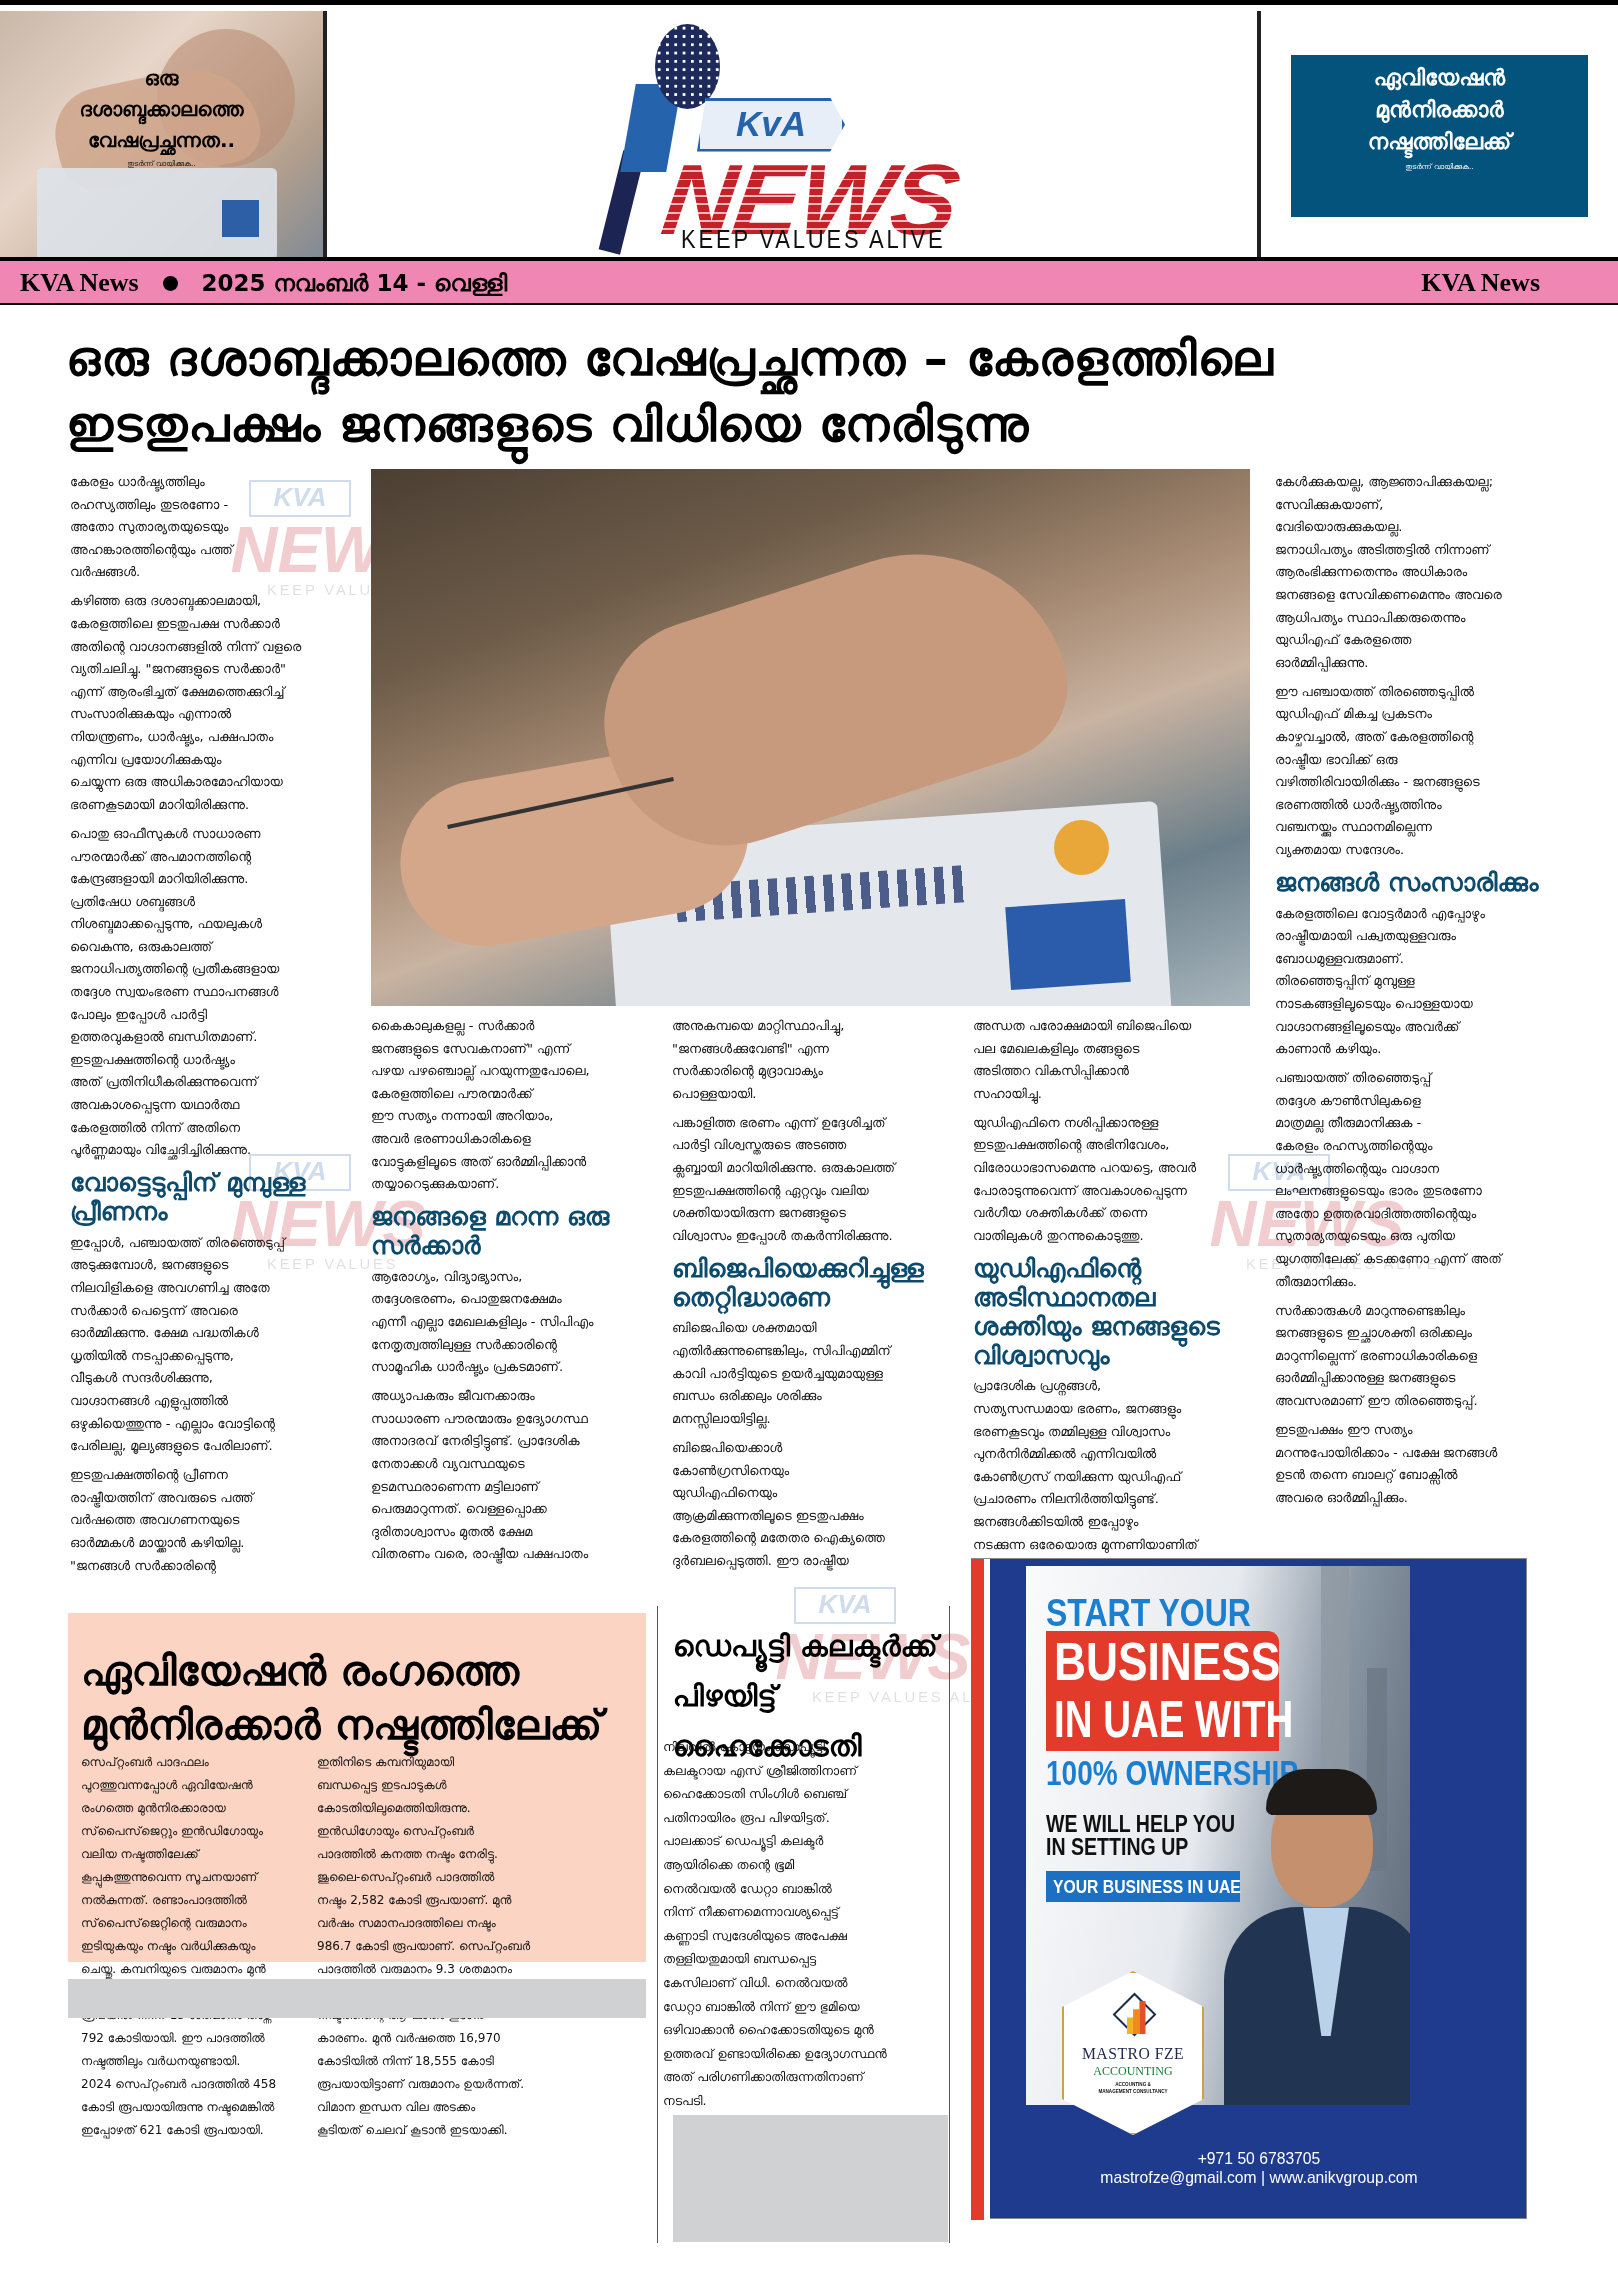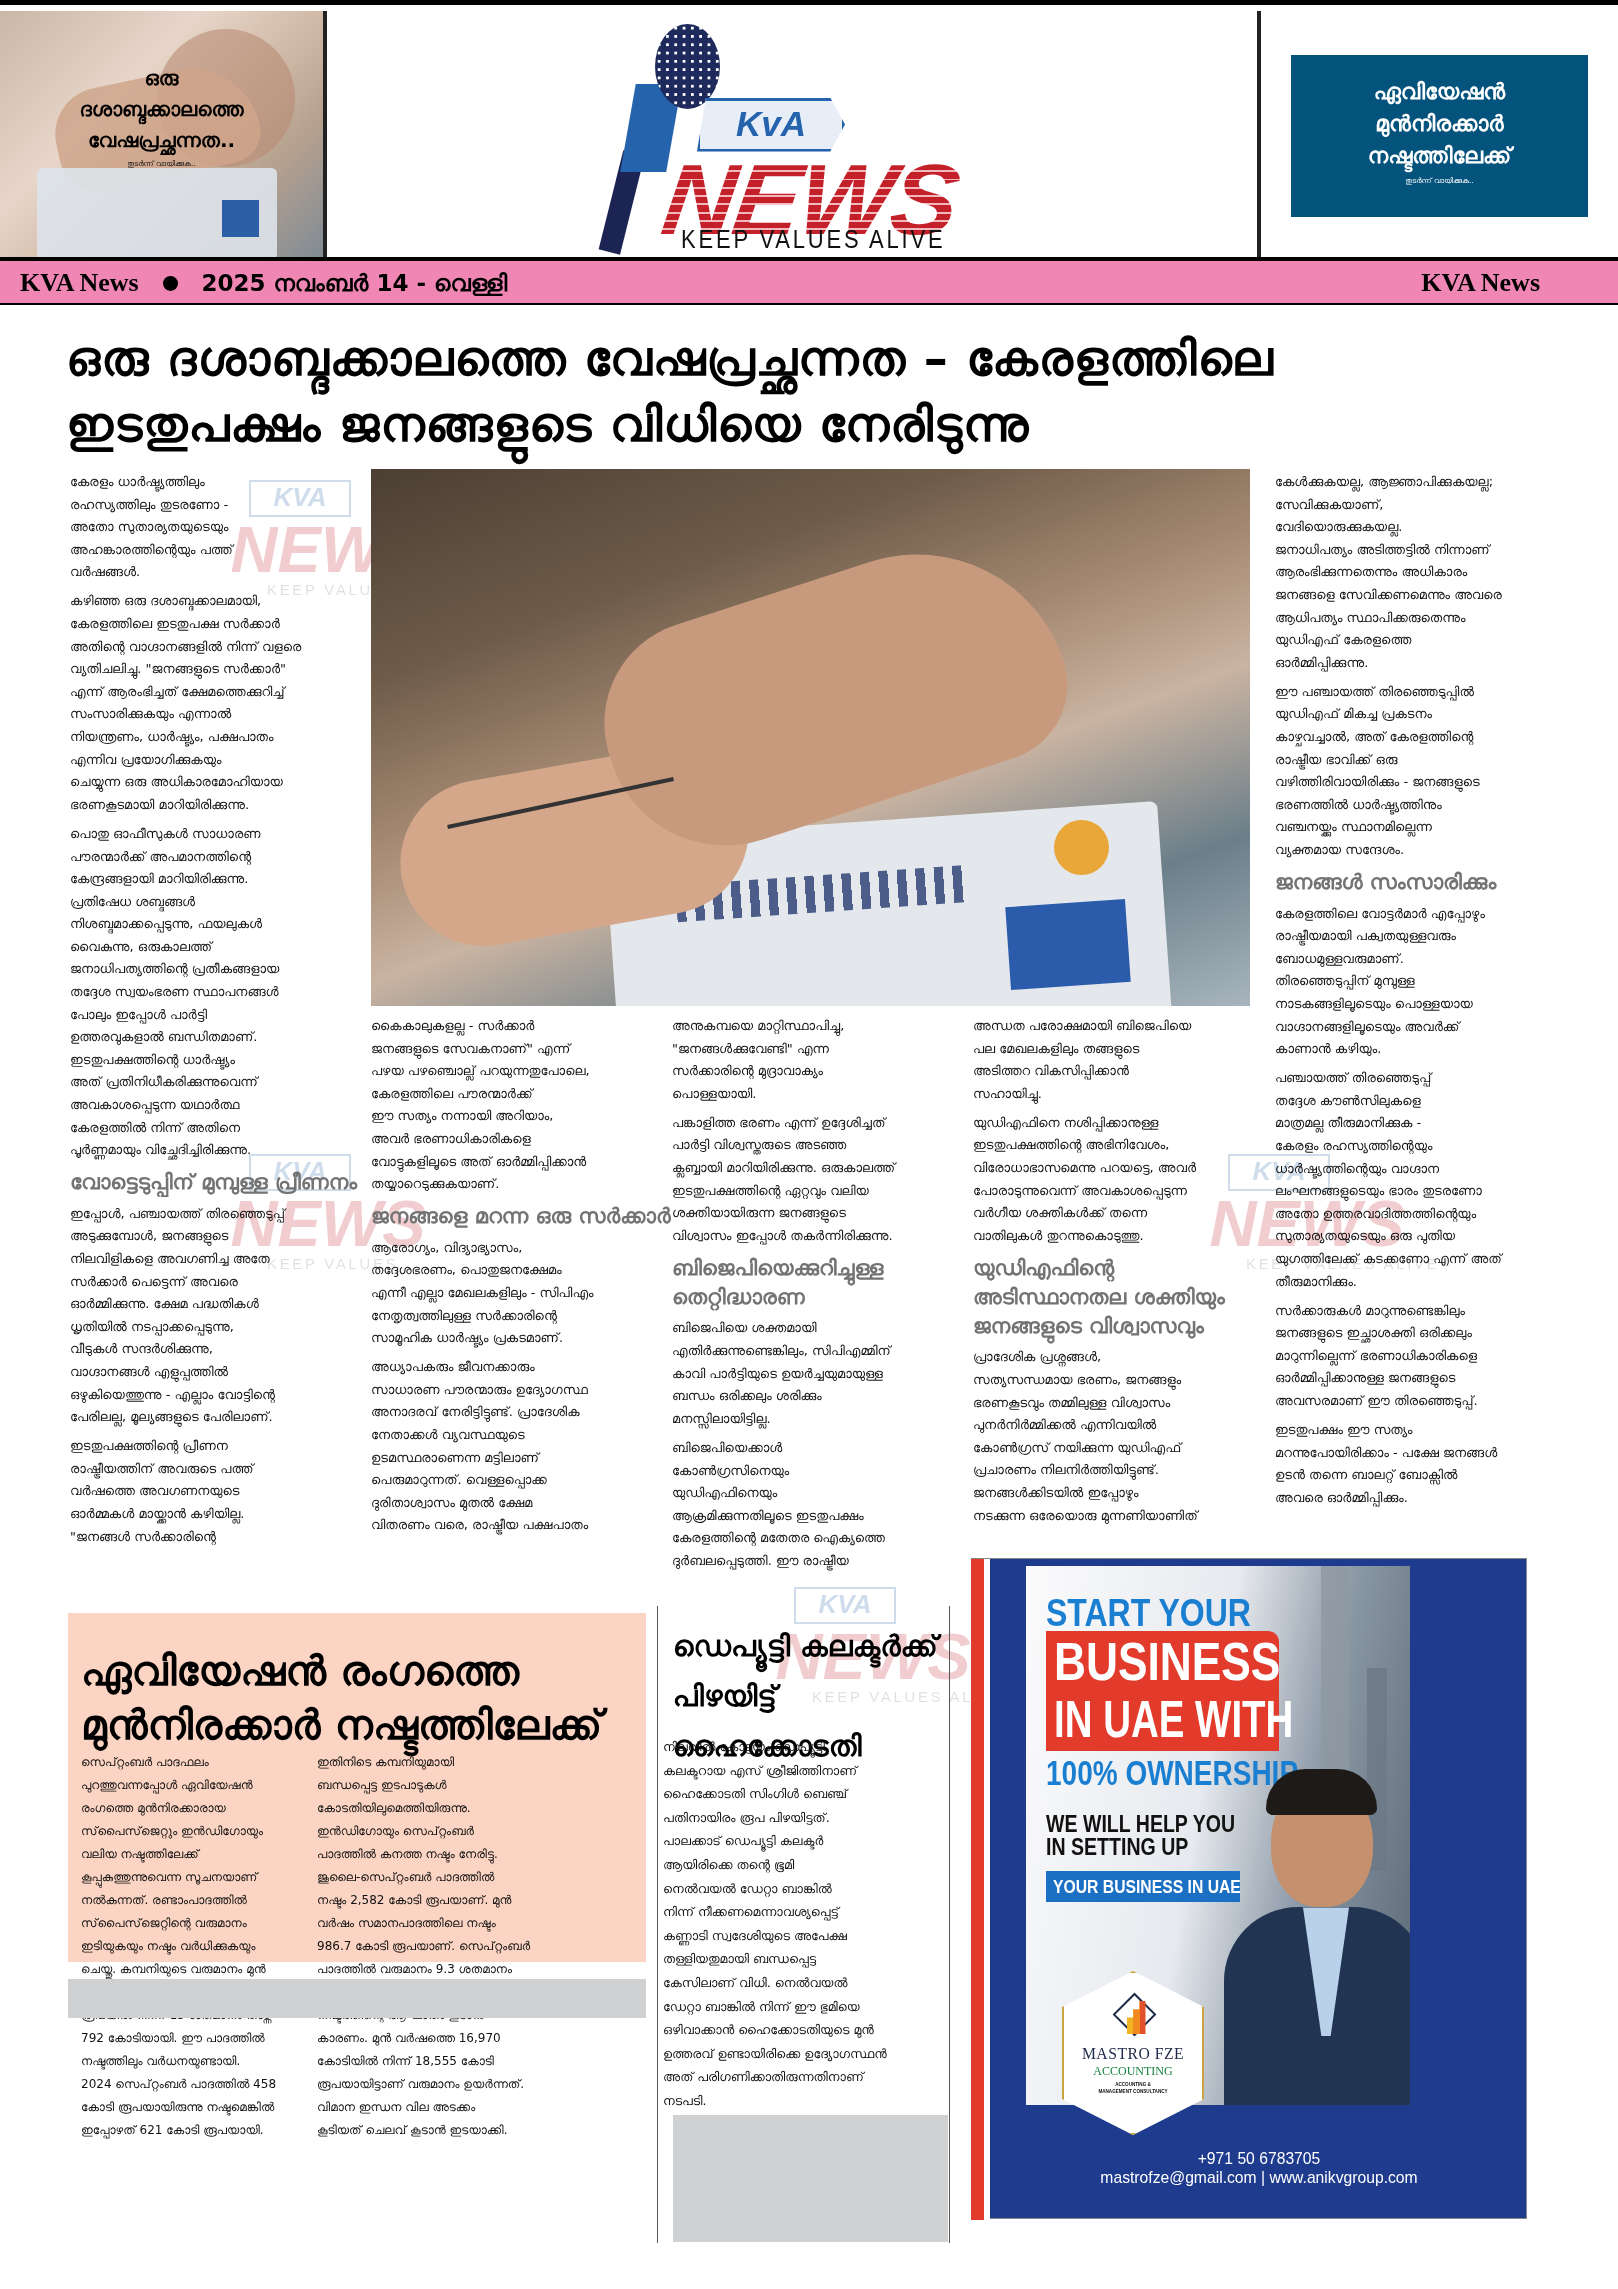--- a/index.html
+++ b/index.html
@@ -26,21 +26,21 @@
     background: radial-gradient(circle, #fff 1.4px, transparent 1.8px) 0 0/8.3px 8.3px, #1f2a5c; }
   .logo .mic-body { position: absolute; left: 18.5px; top: 60px; width: 46px; height: 88px; background: #2563ad; transform: skewX(-10deg); }
   .logo .mic-handle { position: absolute; left: 14px; top: 129px; width: 22px; height: 102px; background: #1b2452; transform: rotate(14deg); transform-origin: top; }
   .logo .kva-tag { position: absolute; left: 88px; top: 74px; width: 148px; height: 54px; border: 3.7px solid #2563ad; background: #e8eef8;
     clip-path: polygon(6% 0, 90% 0, 100% 50%, 90% 100%, 0 100%); color: #2563ad; font-weight: bold; font-style: italic; font-size: 35px; text-align: center; line-height: 46px; font-family: "Liberation Sans", sans-serif; }
   .logo .news-word { position: absolute; left: 55px; top: 129px; font-family: "Liberation Sans", sans-serif; font-weight: bold; font-style: italic;
     font-size: 100px; line-height: 92px; color: #c42029; letter-spacing: -1.8px;
     background: repeating-linear-gradient(0deg, #c42029 0 6.5px, #f2b9bc 6.5px 8.3px); -webkit-background-clip: text; background-clip: text; -webkit-text-fill-color: transparent; transform: skewX(-8deg); }
   .logo .slogan { position: absolute; left: 72px; top: 203px; font-family: "Liberation Sans", sans-serif; font-size: 22px; letter-spacing: 2.8px; color: #111; transform: scaleY(1.15); }
 
-  .teaser-right { position: absolute; left: 1291px; top: 50px; width: 297px; height: 162px; background: #04537c; text-align: center; color: #fff; padding-top: 21px; }
+  .teaser-right { position: absolute; left: 1291px; top: 50px; width: 297px; height: 162px; background: #04537c; text-align: center; color: #fff; padding-top: 7px; }
   .teaser-right .t1 { font-size: 22px; line-height: 32px; font-weight: bold; }
   .teaser-right .t2 { font-size: 7.4px; margin-top: 3.7px; }
 
   
   .datestrip { position: absolute; left: 0; top: 257px; width: 1619px; height: 48px; background: #ef86b4; border-top: 4.6px solid #000; border-bottom: 2.8px solid #000; }
   .datestrip .left { position: absolute; left: 20px; top: 7.4px; font-family: "Liberation Serif", serif; font-weight: bold; font-size: 26px; color: #000; display: flex; align-items: center; gap: 24px; }
   .datestrip .dot { width: 14.8px; height: 14.8px; border-radius: 50%; background: #000; }
   .datestrip .date { font-family: "DejaVu Sans", sans-serif; font-size: 23px; font-weight: bold; }
   .datestrip .right { position: absolute; right: 79px; top: 7.4px; font-family: "Liberation Serif", serif; font-weight: bold; font-size: 26px; color: #000; }
 
@@ -49,21 +49,21 @@
 
   
   .wm { position: absolute; width: 175px; height: 138px; opacity: .22; pointer-events: none; }
   .wm .k { position: absolute; left: 37px; top: 0; width: 102px; height: 37px; border: 2.8px solid #2563ad; color: #2563ad; font: italic bold 26px/31px "Liberation Sans", sans-serif; text-align: center; }
   .wm .n { position: absolute; left: 18.5px; top: 37px; font: italic bold 65px/65px "Liberation Sans", sans-serif; color: #c42029; }
   .wm .s { position: absolute; left: 55px; top: 102px; font: 14.8px "Liberation Sans", sans-serif; letter-spacing: 2.8px; color: #777; white-space: nowrap; }
 
   
   .col { position: absolute; font-size: 13px; line-height: 22.6px; color: #111; }
   .col p { margin-bottom: 6.5px; white-space: pre-line; }
-  .col h3 { font-size: 21px; line-height: 29px; font-weight: bold; margin: 3.7px 0 5.5px; color: #737373; }
+  .col h3 { font-size: 25px; line-height: 29px; font-weight: bold; margin: 3.7px 0 5.5px; color: #0c4a6e; }
 
   .hero { position: absolute; left: 371px; top: 469px; width: 879px; height: 537px; overflow: hidden;
     background: linear-gradient(160deg, #4b3f33 0%, #6e5c49 25%, #a78b74 45%, #c9b3a1 60%, #6b7f8a 80%, #a8b5bd 100%); }
   .hero .hand1 { position: absolute; left: 231px; top: 111px; width: 461px; height: 231px; border-radius: 111px 166px 83px 129px; background: #c89a7d; transform: rotate(-18deg); }
   .hero .hand2 { position: absolute; left: 28px; top: 295px; width: 351px; height: 166px; border-radius: 92px; background: #d4a78a; transform: rotate(-10deg); }
   .hero .evm { position: absolute; left: 240px; top: 351px; width: 554px; height: 212px; background: #e4e8ec; border-radius: 7.4px; transform: rotate(-4deg); }
   .hero .evm-keys { position: absolute; left: 305px; top: 406px; width: 295px; height: 37px;
     background: repeating-linear-gradient(90deg, #4d5d8a 0 9.2px, #e4e8ec 9.2px 18.5px); transform: rotate(-4deg); }
   .hero .evm-blue { position: absolute; left: 637px; top: 434px; width: 120px; height: 83px; background: #2b5cab; transform: rotate(-4deg); }
   .hero .evm-orange { position: absolute; left: 683px; top: 351px; width: 55px; height: 55px; border-radius: 50%; background: #e9a73a; }

